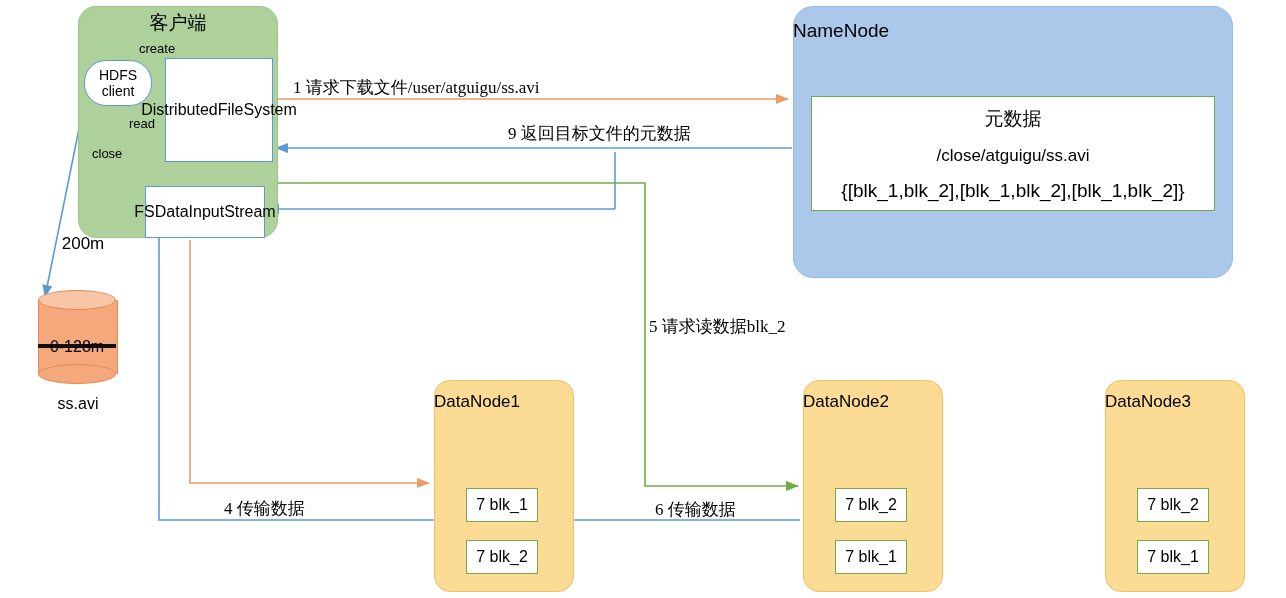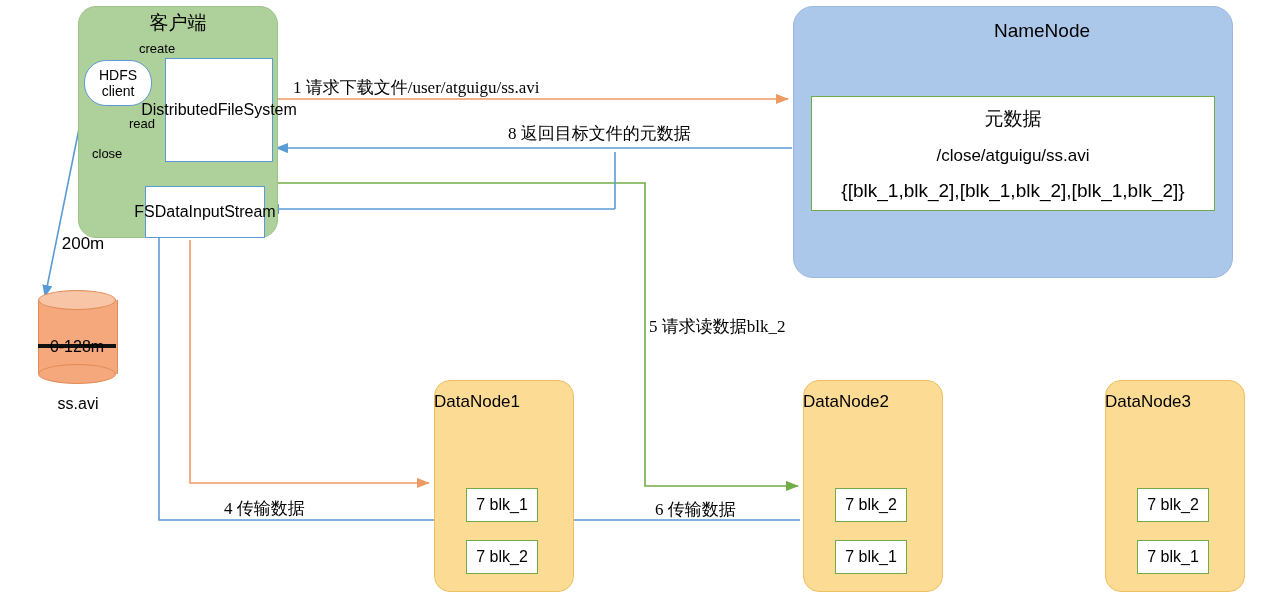--- a/index.html
+++ b/index.html
@@ -20,21 +20,21 @@
   .wbox{position:absolute;background:#ffffff;border:1.6px solid #5B9BD5;
       display:flex;align-items:center;justify-content:center;text-align:center;
       box-sizing:border-box;font-size:15px;line-height:1.15;}
   .hdfs-client{left:84px;top:60px;width:68px;height:46px;font-size:14px;border-radius:22px;}
   .dfs{left:165px;top:58px;width:108px;height:104px;font-size:16px;}
   .fsdis{left:145px;top:186px;width:120px;height:52px;font-size:16px;}
 
   
   .namenode{left:793px;top:6px;width:440px;height:272px;background:#ABC7EA;
       border:1px solid #9BB8DF;border-radius:20px;}
-  .nn-title{position:absolute;left:793px;top:20px;width:440px;text-align:center;font-size:19px;margin-left:29px;}
+  .nn-title{position:absolute;left:793px;top:20px;width:440px;font-size:19px;}
   .meta{position:absolute;left:811px;top:96px;width:404px;height:115px;background:#fff;
       border:1.6px solid #70AD47;box-sizing:border-box;text-align:center;
       display:flex;flex-direction:column;justify-content:center;gap:14px;}
   .meta .m1{font-size:19px;font-family:"Liberation Serif","DejaVu Serif",serif;}
   .meta .m2{font-size:17px;}
   .meta .m3{font-size:19px;}
 
   
   .dn{position:absolute;top:380px;width:140px;height:212px;background:#FCDB94;
       border:1px solid #EFBF63;border-radius:16px;}
@@ -146,18 +146,18 @@
   <div class="dn-title" style="left:803px">DataNode2</div>
   <div class="blk" style="left:835px;top:488px">7 blk_2</div>
   <div class="blk" style="left:835px;top:540px">7 blk_1</div>
 
   <div class="node dn dn3"></div>
   <div class="dn-title" style="left:1105px">DataNode3</div>
   <div class="blk" style="left:1137px;top:488px">7 blk_2</div>
   <div class="blk" style="left:1137px;top:540px">7 blk_1</div>
 
   <div class="t step s1">1 请求下载文件/user/atguigu/ss.avi</div>
-  <div class="t step s2">8 返回目标文件的元数据</div>
+  <div class="t step s2">9 返回目标文件的元数据</div>
   <div class="t step s4">4 传输数据</div>
   <div class="t step s5">5 请求读数据blk_2</div>
   <div class="t step s6">6 传输数据</div>
 
 </div>
 
 </body></html>

